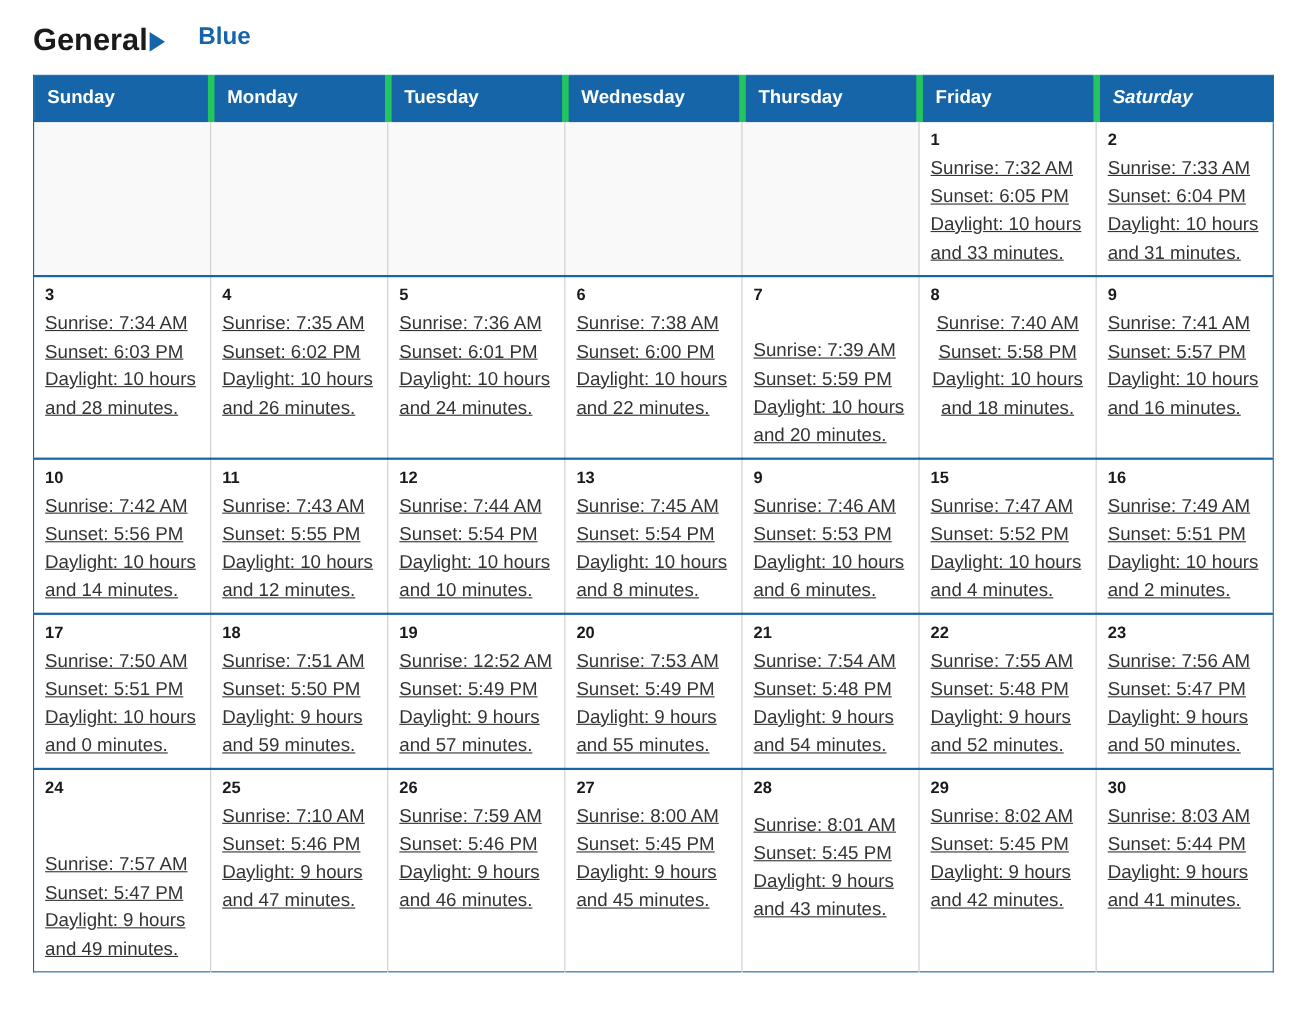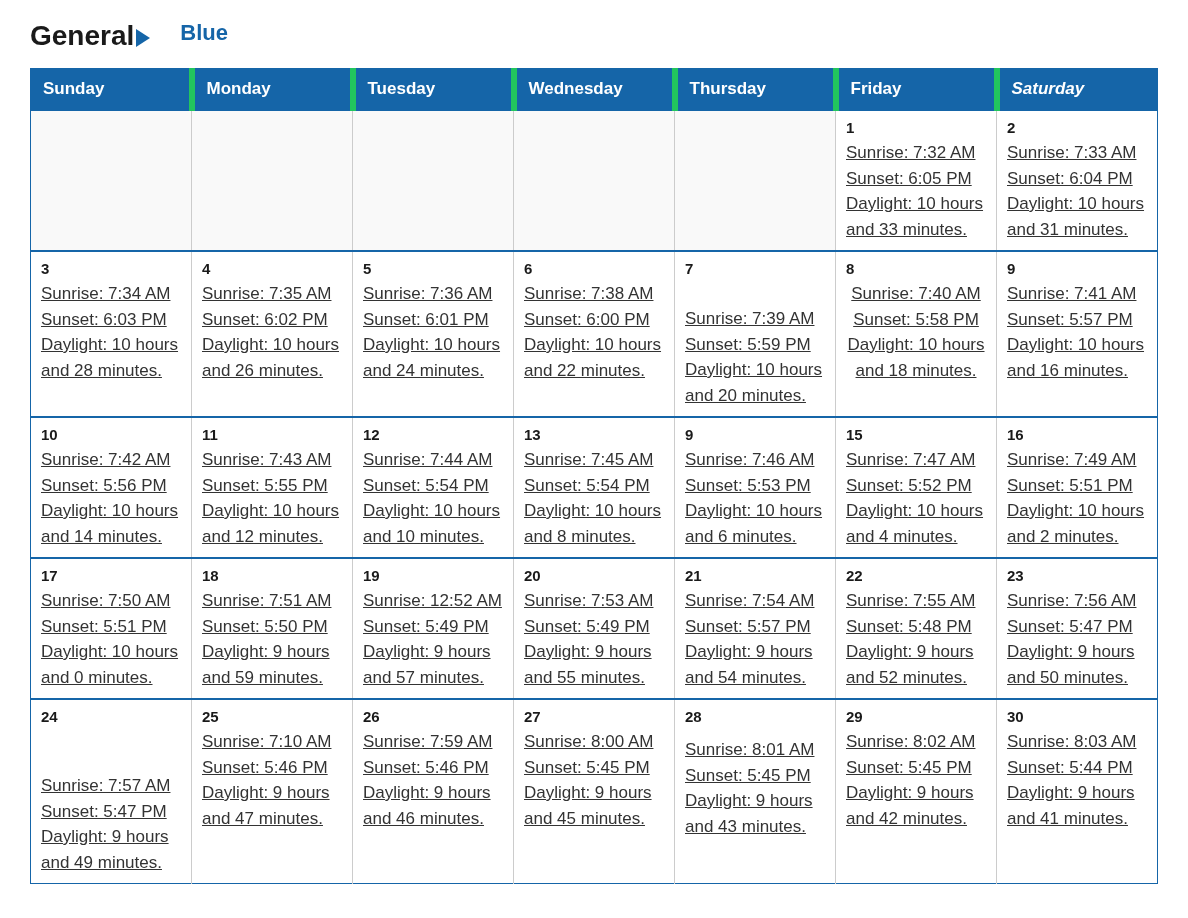--- a/index.html
+++ b/index.html
@@ -284,21 +284,21 @@
         <td>
           <div class="day-number">20</div>
           <div class="day-info" style="white-space: pre-line;">Sunrise: 7:53 AM
 Sunset: 5:49 PM
 Daylight: 9 hours
 and 55 minutes.</div>
         </td>
         <td>
           <div class="day-number">21</div>
           <div class="day-info" style="white-space: pre-line;">Sunrise: 7:54 AM
-Sunset: 5:57 PM
+Sunset: 5:48 PM
 Daylight: 9 hours
 and 54 minutes.</div>
         </td>
         <td>
           <div class="day-number">22</div>
           <div class="day-info" style="white-space: pre-line;">Sunrise: 7:55 AM
 Sunset: 5:48 PM
 Daylight: 9 hours
 and 52 minutes.</div>
         </td>

